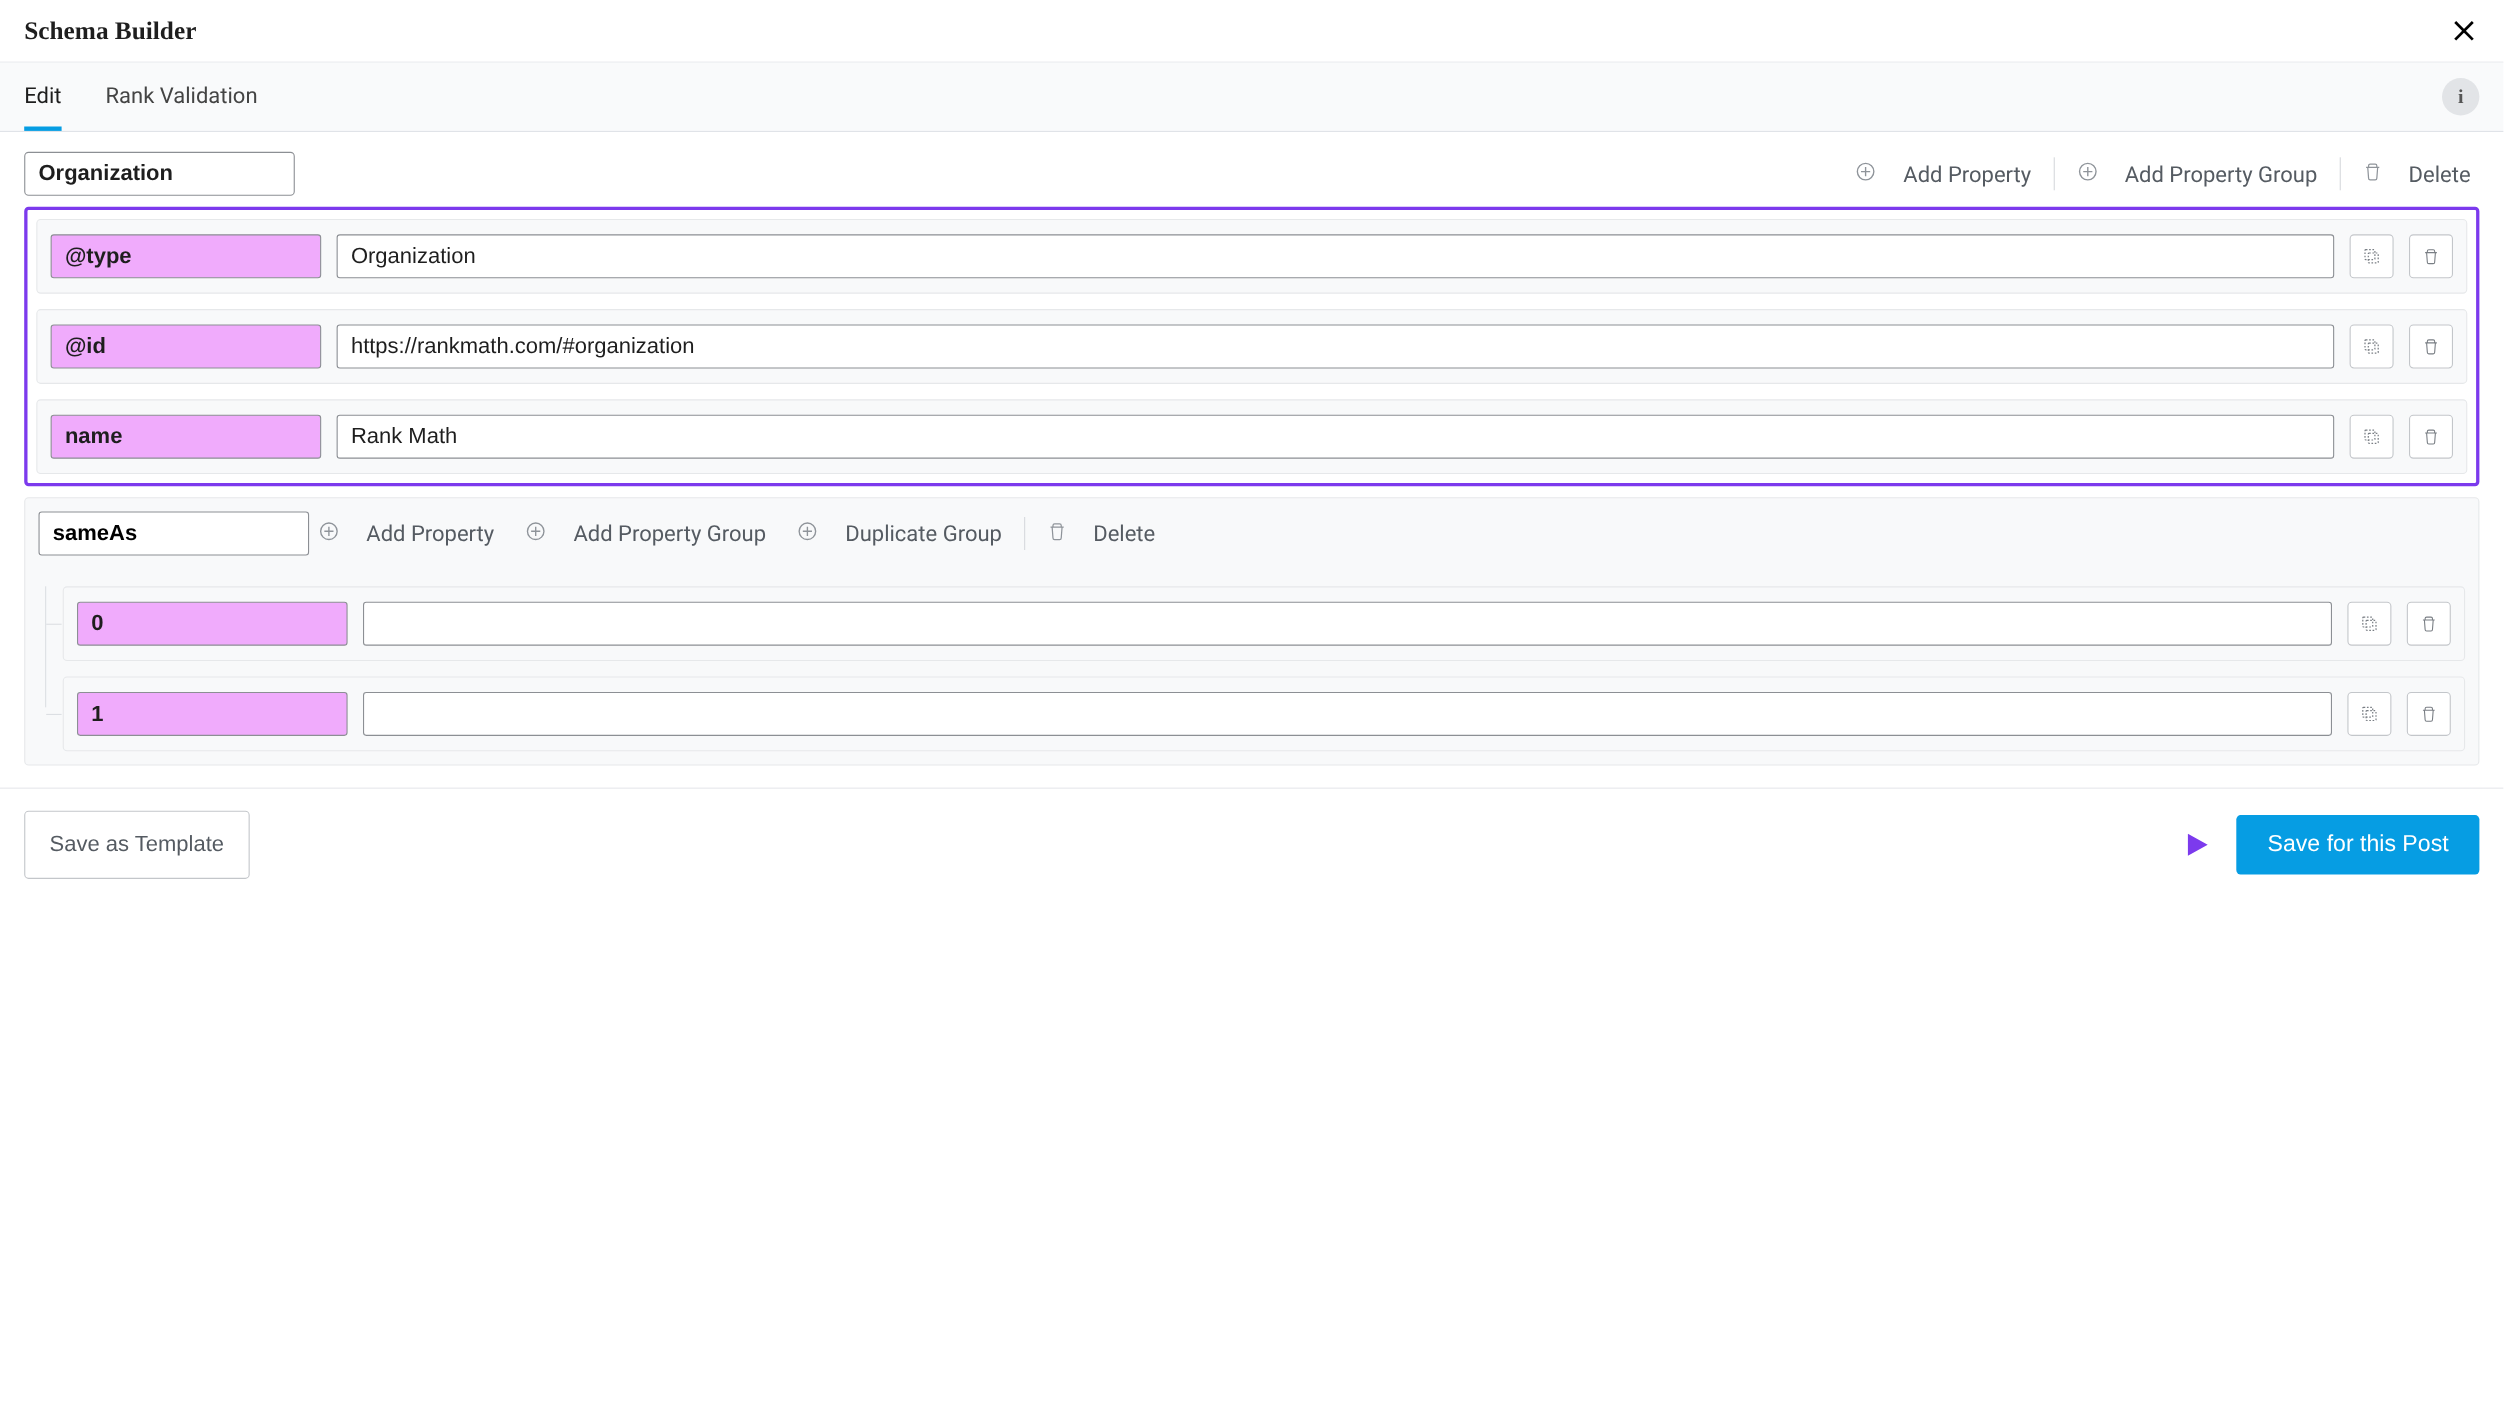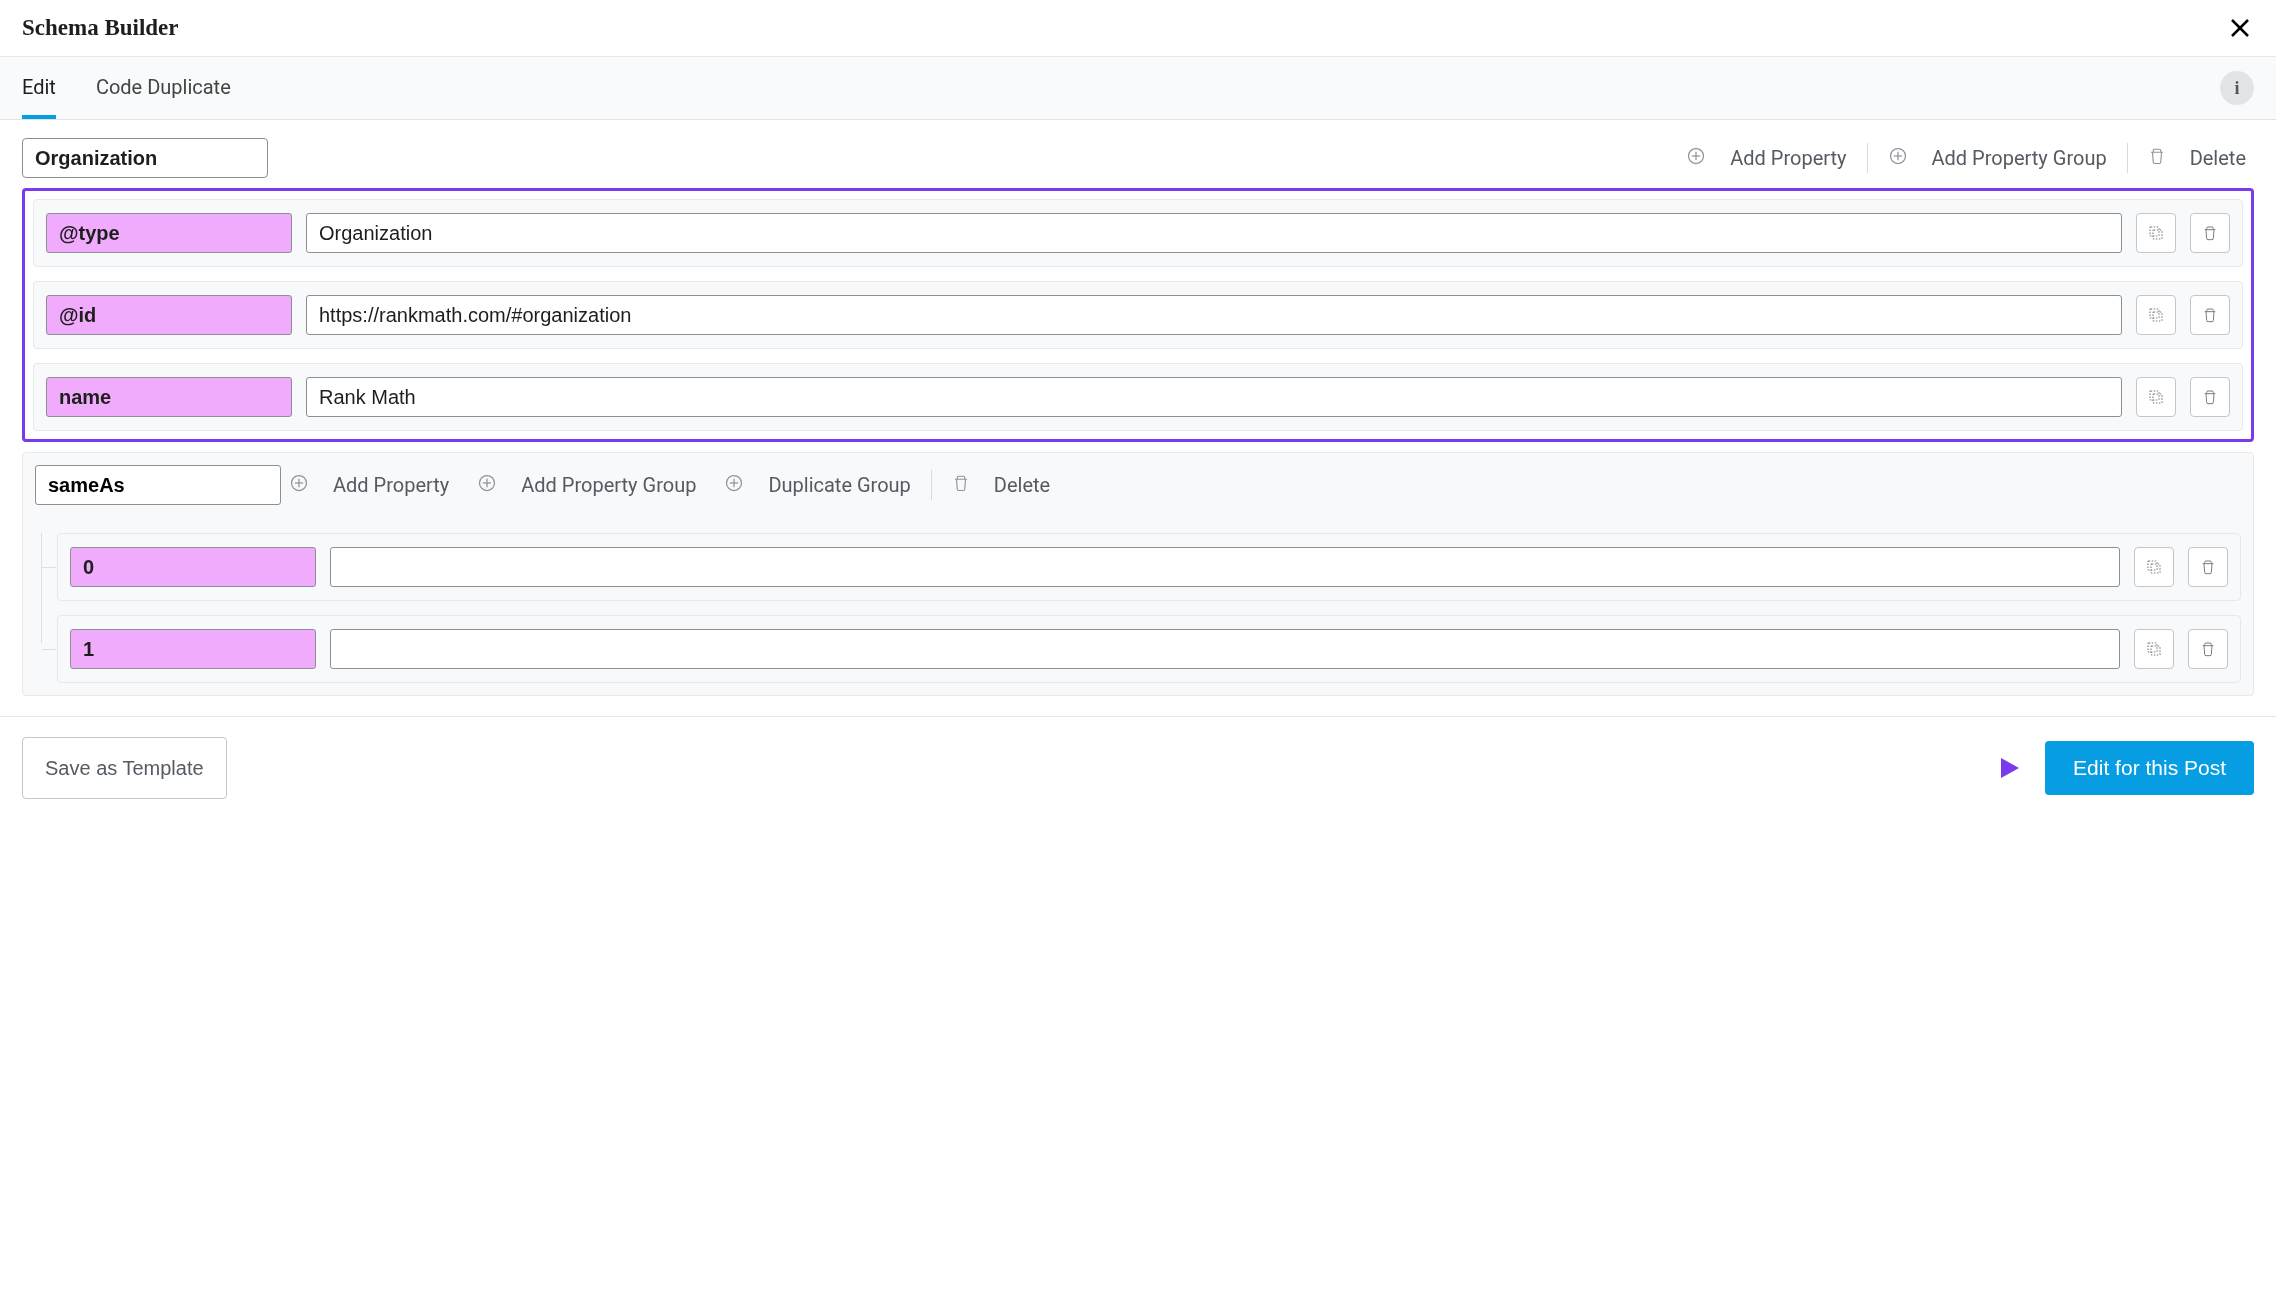--- a/index.html
+++ b/index.html
@@ -221,21 +221,21 @@
     <svg width="24" height="24" viewBox="0 0 24 24" stroke="currentColor" stroke-width="2.5" fill="none">
         <line x1="4" y1="4" x2="20" y2="20"></line>
         <line x1="20" y1="4" x2="4" y2="20"></line>
       </svg>
   </div>
 </div>
 
 <div class="tabs-bar">
   <div class="tabs">
     <div class="tab active">Edit</div>
-    <div class="tab">Code Duplicate</div>
+    <div class="tab">Rank Validation</div>
   </div>
   <div class="info-btn">
     <span>i</span>
   </div>
 </div>
 
 <div class="content">
   <div class="schema-head">
     <input class="schema-name-input" value="Organization" style="">
     <div class="head-actions">
@@ -401,15 +401,15 @@
 </div>
 
 <div class="footer">
   <button class="btn-secondary">Save as Template</button>
   <div class="footer-right">
     <div class="arrow-annot">
       <svg width="76" height="36" viewBox="0 0 76 36" fill="#7c3aed">
           <path d="M4 18 L56 18 L56 8 L74 18 L56 28 L56 18 Z"></path>
         </svg>
     </div>
-    <button class="btn-primary">Edit for this Post</button>
+    <button class="btn-primary">Save for this Post</button>
   </div>
 </div>
 
 </body></html>

